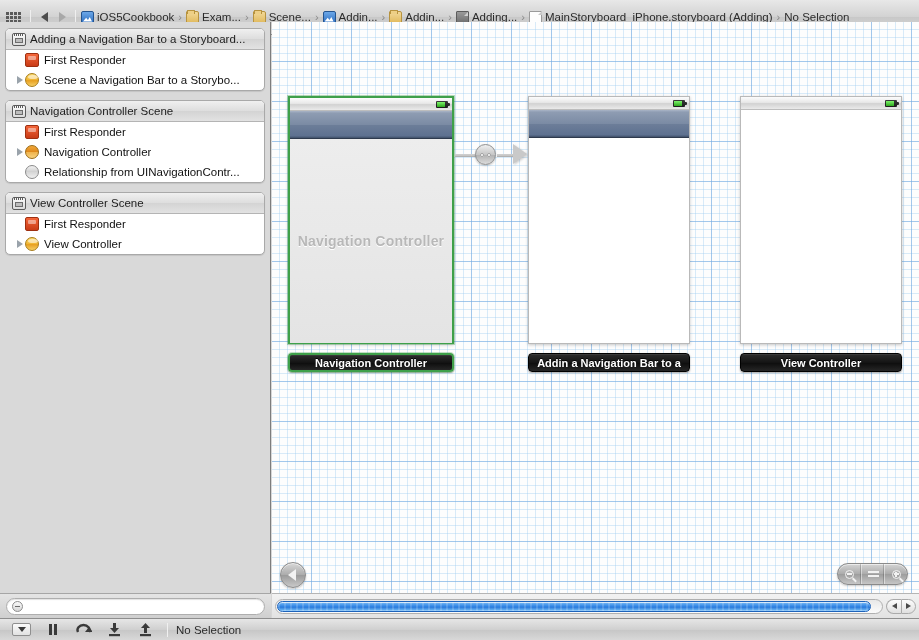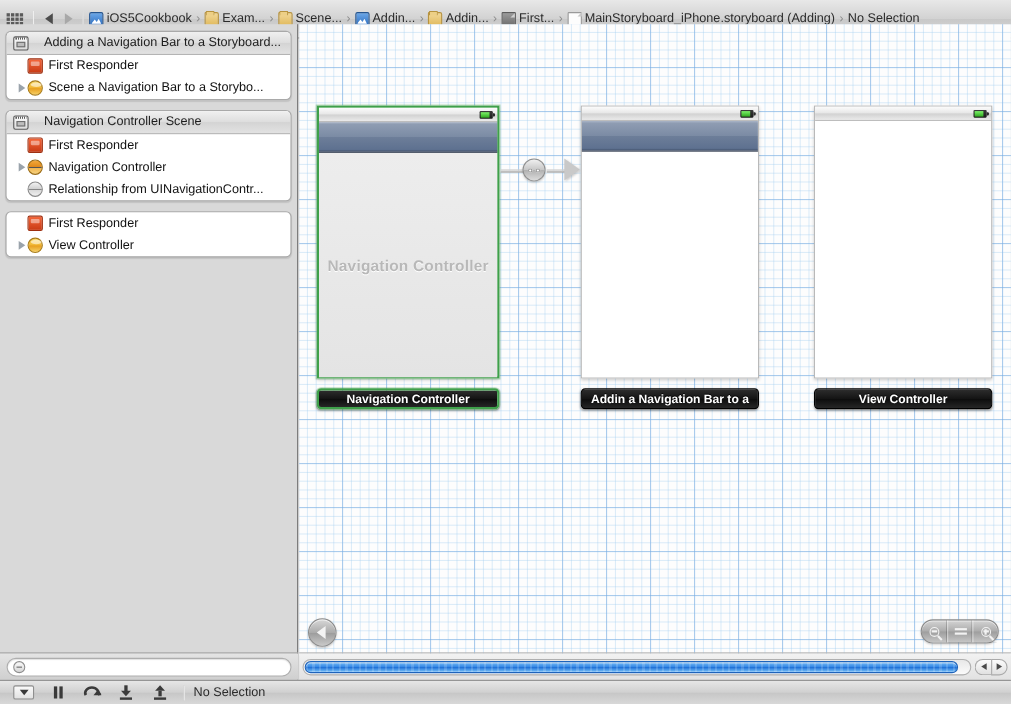--- a/index.html
+++ b/index.html
@@ -86,21 +86,21 @@
   .outline { padding: 6px 5px 0 5px; }
   .scene-group {
     background: #fff;
     border: 1px solid #a9a9a9;
     border-radius: 5px;
     margin-bottom: 9px;
     overflow: hidden;
     box-shadow: 0 1px 1px rgba(0,0,0,0.10);
   }
   .scene-header {
-    height: 21px; display: flex; align-items: center; gap: 14px;
+    height: 21px; display: flex; align-items: center; gap: 4px;
     padding: 0 6px;
     background: linear-gradient(to bottom, #f0f0f0 0%, #dedede 48%, #d4d4d4 52%, #e2e2e2 100%);
     border-bottom: 1px solid #b4b4b4;
     color: #1d1d1d; font-size: 11.5px;
   }
   .scene-row {
     height: 20px; display: flex; align-items: center;
     padding-left: 8px; color: #111; font-size: 11.5px;
     white-space: nowrap; overflow: hidden;
   }
@@ -441,21 +441,21 @@
     <span class="crumb-chev">›</span>
 
     <div class="crumb">
       <span class="ic ic-folder"></span>
       <span>Addin...</span>
     </div>
     <span class="crumb-chev">›</span>
 
     <div class="crumb">
       <span class="ic ic-sb-dark"></span>
-      <span>First...</span>
+      <span>Adding...</span>
     </div>
     <span class="crumb-chev">›</span>
 
     <div class="crumb">
       <span class="ic ic-doc"></span>
       <span>MainStoryboard_iPhone.storyboard (Adding)</span>
     </div>
     <span class="crumb-chev">›</span>
 
     <div class="crumb">
@@ -503,20 +503,24 @@
           <span class="row-label">Navigation Controller</span>
         </div>
         <div class="scene-row">
           <span class="disc"></span>
           <span class="row-icon ic-rel"></span>
           <span class="row-label">Relationship from UINavigationContr...</span>
         </div>
       </div>
 
       <div class="scene-group">
+        <div class="scene-header">
+          <span class="ic-scene"></span>
+          <span class="row-label">View Controller Scene</span>
+        </div>
         <div class="scene-row">
           <span class="disc"></span>
           <span class="row-icon ic-responder"></span>
           <span class="row-label">First Responder</span>
         </div>
         <div class="scene-row">
           <span class="disc">
               <i></i>
             </span>
           <span class="row-icon ic-vc"></span>

